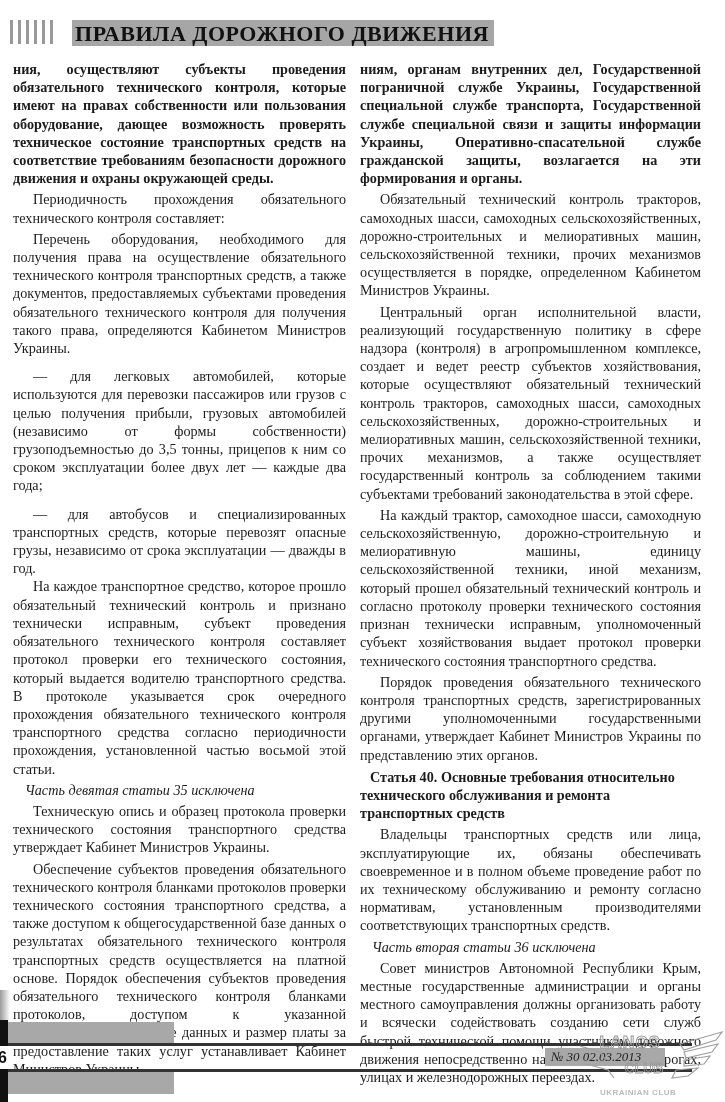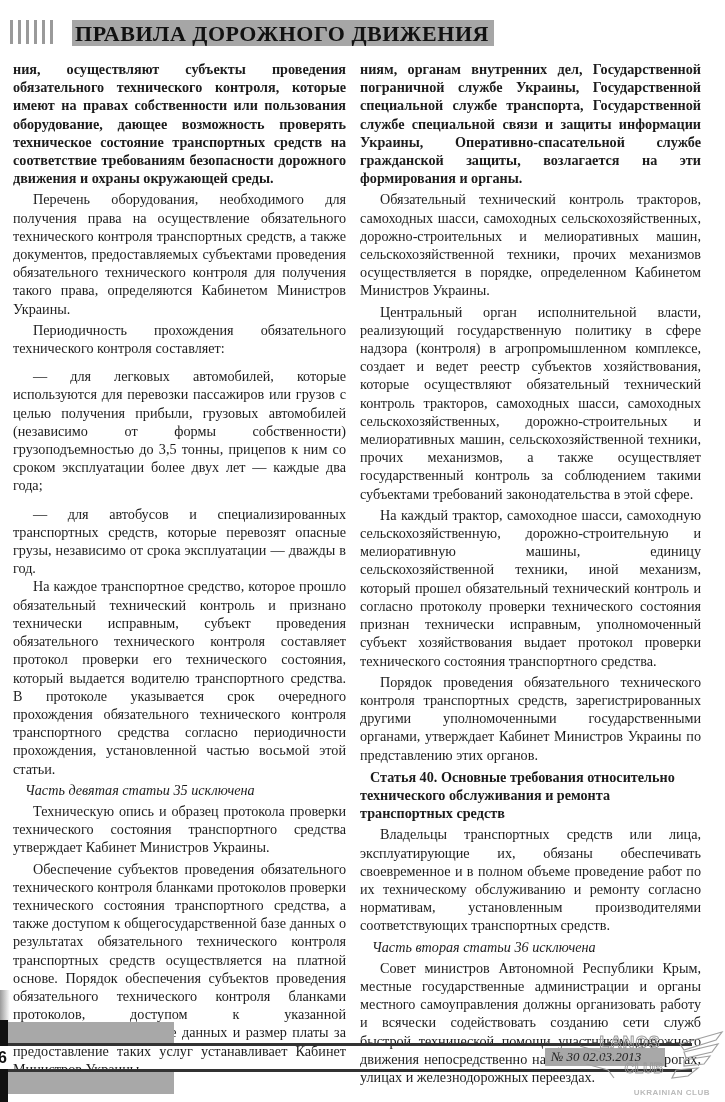--- a/index.html
+++ b/index.html
@@ -51,21 +51,21 @@
       position: absolute; left: 0; top: 4px; width: 100px; text-align: center;
       font-family: "Liberation Sans", "DejaVu Sans", sans-serif; font-weight: bold; font-size: 16px;
       color: transparent; -webkit-text-stroke: 1px #999; letter-spacing: 1px;
     }
     .watermark-sub {
       position: absolute; left: 34px; top: 30px; width: 60px; text-align: center;
       font-family: "Liberation Sans", "DejaVu Sans", sans-serif; font-size: 14px; font-weight: bold;
       color: transparent; -webkit-text-stroke: 0.8px #999;
     }
     .watermark-club {
-      position: absolute; left: 20px; top: 58px; width: 110px; text-align: right;
+      position: absolute; left: 20px; top: 58px; width: 110px; text-align: left;
       font-family: "Liberation Sans", "DejaVu Sans", sans-serif; font-size: 8px; font-weight: bold;
       color: #bbb; letter-spacing: 0.5px;
     }
     .watermark svg { position: absolute; left: 0; top: 0; }
     .left-shadow {
       position: absolute; left: 0; top: 990px; width: 10px; height: 32px;
       background: linear-gradient(to right, #9a9a9a, rgba(255,255,255,0));
     }
   </style>
 </head>
@@ -79,22 +79,22 @@
     <span></span>
     <span></span>
     <span></span>
   </div>
   <div class="band-full"></div>
   <div class="header-title">ПРАВИЛА ДОРОЖНОГО ДВИЖЕНИЯ</div>
 </div>
 
 <div class="col col-left">
   <p class="cont">ния, осуществляют субъекты проведения обязательного технического контроля, которые имеют на правах собственности или пользования оборудование, дающее возможность проверять техническое состояние транспортных средств на соответствие требованиям безопасности дорожного движения и охраны окружающей среды.</p>
+  <p>Периодичность прохождения обязательного технического контроля составляет:</p>
   <p>Перечень оборудования, необходимого для получения права на осуществление обязательного технического контроля транспортных средств, а также документов, предоставляемых субъектами проведения обязательного технического контроля для получения такого права, определяются Кабинетом Министров Украины.</p>
-  <p>Периодичность прохождения обязательного технического контроля составляет:</p>
   <p class="list">— для легковых автомобилей, которые используются для перевозки пассажиров или грузов с целью получения прибыли, грузовых автомобилей (независимо от формы собственности) грузоподъемностью до 3,5 тонны, прицепов к ним со сроком эксплуатации более двух лет — каждые два года;</p>
   <p class="list">— для автобусов и специализированных транспортных средств, которые перевозят опасные грузы, независимо от срока эксплуатации — дважды в год.</p>
   <p>На каждое транспортное средство, которое прошло обязательный технический контроль и признано технически исправным, субъект проведения обязательного технического контроля составляет протокол проверки его технического состояния, который выдается водителю транспортного средства. В протоколе указывается срок очередного прохождения обязательного технического контроля транспортного средства согласно периодичности прохождения, установленной частью восьмой этой статьи.</p>
   <p class="italic">Часть девятая статьи 35 исключена</p>
   <p>Техническую опись и образец протокола проверки технического состояния транспортного средства утверждает Кабинет Министров Украины.</p>
   <p>Обеспечение субъектов проведения обязательного технического контроля бланками протоколов проверки технического состояния транспортного средства, а также доступом к общегосударственной базе данных о результатах обязательного технического контроля транспортных средств осуществляется на платной основе. Порядок обеспечения субъектов проведения обязательного технического контроля бланками протоколов, доступом к указанной общегосударственной базе данных и размер платы за предоставление таких услуг устанавливает Кабинет Министров Украины.</p>
 
 </div>
 
 <div class="col col-right">

